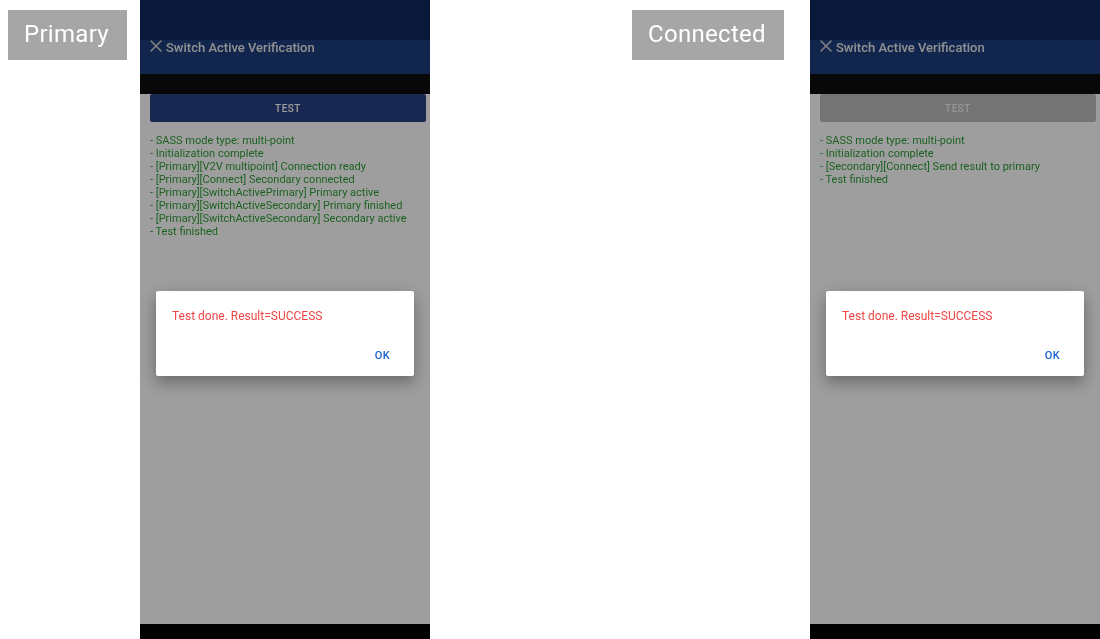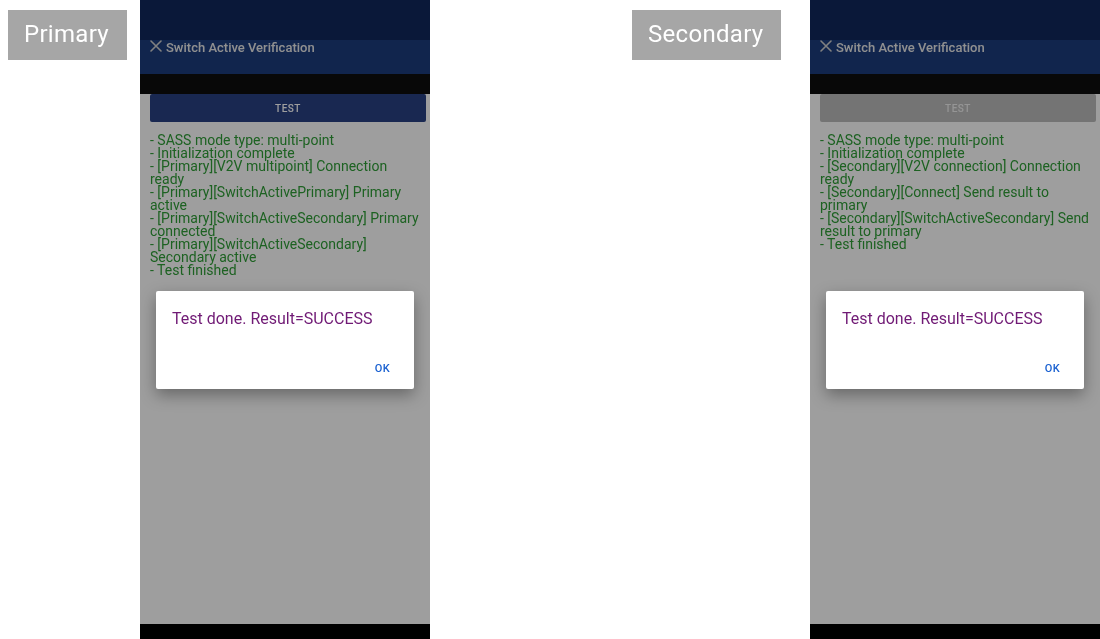--- a/index.html
+++ b/index.html
@@ -56,21 +56,21 @@
       justify-content: center;
       color: #fff;
       font-size: 10px;
       font-weight: 500;
       letter-spacing: 0.5px;
     }
     .test-btn.enabled { background: #294183; }
     .test-btn.disabled { background: #bcbcbc; color: #f0f0f0; }
     .logs {
       padding: 0 10px;
-      font-size: 14px;
+      font-size: 11px;
       line-height: 13px;
       color: #2f9e37;
     }
     .logs div { margin: 0; }
     .bottombar {
       position: absolute;
       bottom: 0; left: 0; right: 0;
       height: 15px;
       background: #000;
     }
@@ -83,64 +83,65 @@
     .dialog {
       position: absolute;
       left: 16px; right: 16px;
       top: 291px;
       background: #fff;
       border-radius: 2px;
       box-shadow: 0 6px 16px rgba(0,0,0,0.35);
       padding: 18px 16px 8px 16px;
     }
     .dialog .msg {
-      color: #701a75;
-      font-size: 16px;
-      margin-bottom: 28px;
+      color: #ef4444;
+      font-size: 12px;
+      margin-bottom: 20px;
     }
     .dialog .actions {
       display: flex;
       justify-content: flex-end;
     }
     .dialog .ok {
       color: #1a61d1;
       font-size: 11px;
       font-weight: 500;
       padding: 6px 8px;
       cursor: pointer;
       letter-spacing: 0.3px;
       margin-left: 12px;
     }
   </style>
 </head>
 <body>
 
 <div class="stage">
   <div class="badge primary">Primary</div>
-  <div class="badge secondary">Secondary</div>
+  <div class="badge secondary">Connected</div>
 
   <div class="phone left">
     <div class="phone-inner">
       <div class="statusbar"></div>
       <div class="appbar">
         <span class="close">
           <svg width="12" height="12" viewBox="0 0 12 12">
               <path d="M1 1 L11 11 M11 1 L1 11" stroke="#d0d0d0" stroke-width="1.6" stroke-linecap="round"></path>
             </svg>
         </span>
         <span class="title">Switch Active Verification</span>
       </div>
       <div class="content">
         <div class="test-btn enabled">TEST</div>
         <div class="logs">
             <div>- SASS mode type: multi-point</div>
             <div>- Initialization complete</div>
             <div>- [Primary][V2V multipoint] Connection ready</div>
+            <div>- [Primary][Connect] Secondary connected</div>
             <div>- [Primary][SwitchActivePrimary] Primary active</div>
-            <div>- [Primary][SwitchActiveSecondary] Primary connected</div>
+            <div>- [Primary][SwitchActiveSecondary] Primary finished</div>
             <div>- [Primary][SwitchActiveSecondary] Secondary active</div>
             <div>- Test finished</div>
           </div>
       </div>
       <div class="bottombar"></div>
       <div class="scrim"></div>
       <div class="dialog">
         <div class="msg">Test done. Result=SUCCESS</div>
         <div class="actions">
           <div class="ok">OK</div>
@@ -158,23 +159,21 @@
               <path d="M1 1 L11 11 M11 1 L1 11" stroke="#d0d0d0" stroke-width="1.6" stroke-linecap="round"></path>
             </svg>
         </span>
         <span class="title">Switch Active Verification</span>
       </div>
       <div class="content">
         <div class="test-btn disabled">TEST</div>
         <div class="logs">
             <div>- SASS mode type: multi-point</div>
             <div>- Initialization complete</div>
-            <div>- [Secondary][V2V connection] Connection ready</div>
             <div>- [Secondary][Connect] Send result to primary</div>
-            <div>- [Secondary][SwitchActiveSecondary] Send result to primary</div>
             <div>- Test finished</div>
           </div>
       </div>
       <div class="bottombar"></div>
       <div class="scrim"></div>
       <div class="dialog">
         <div class="msg">Test done. Result=SUCCESS</div>
         <div class="actions">
           <div class="ok">OK</div>
         </div>

